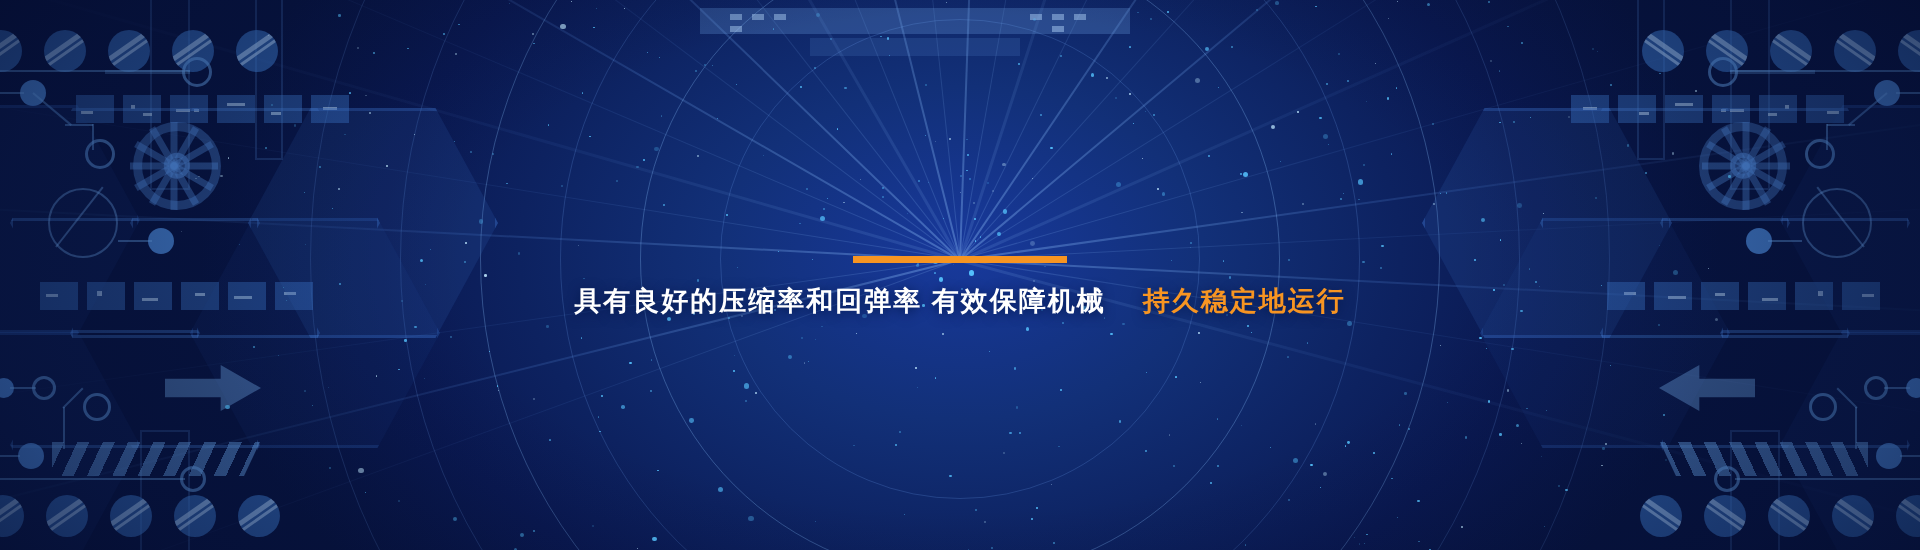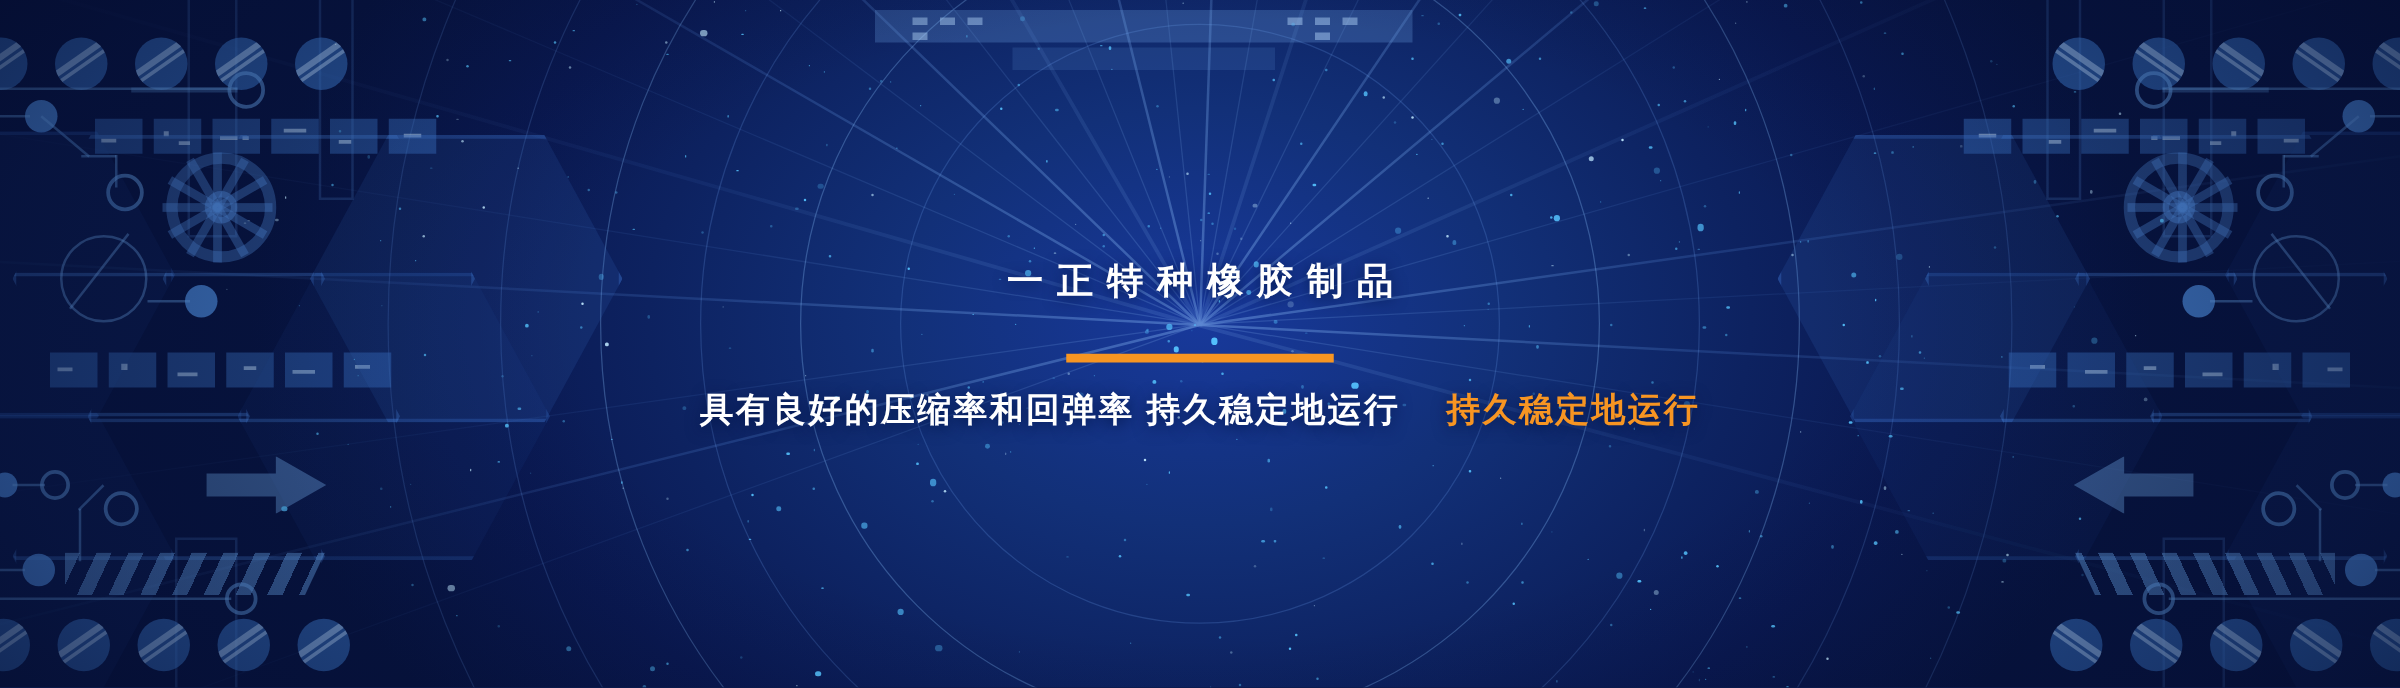--- a/index.html
+++ b/index.html
@@ -882,18 +882,17 @@
       <span class="star" style="left:478.6px;top:219.4px;width:4.4px;height:4.4px;opacity:0.34;background:#56c4ff;"></span>
       <span class="star" style="left:1440.0px;top:345.4px;width:1.1px;height:1.1px;opacity:0.67;background:#bfe8ff;"></span>
       <span class="star" style="left:1506.7px;top:389.1px;width:2.5px;height:2.5px;opacity:0.54;background:#bfe8ff;"></span>
       <span class="star" style="left:826.7px;top:198.0px;width:0.9px;height:0.9px;opacity:0.89;background:#56c4ff;"></span>
       <span class="star" style="left:1320.9px;top:305.1px;width:1.7px;height:1.7px;opacity:0.47;background:#56c4ff;"></span>
     </div>
 
   <div class="vignette"></div>
 
   <div class="content">
-    <div class="eyebrow">一正特种橡胶制品</div>
     <div class="divider"></div>
-    <div class="tagline"><span>具有良好的压缩率和回弹率 持久稳定地运行</span><span class="hl">持久稳定地运行</span></div>
+    <div class="tagline"><span>具有良好的压缩率和回弹率 有效保障机械</span><span class="hl">持久稳定地运行</span></div>
   </div>
 
 </div>
 
 </body></html>

